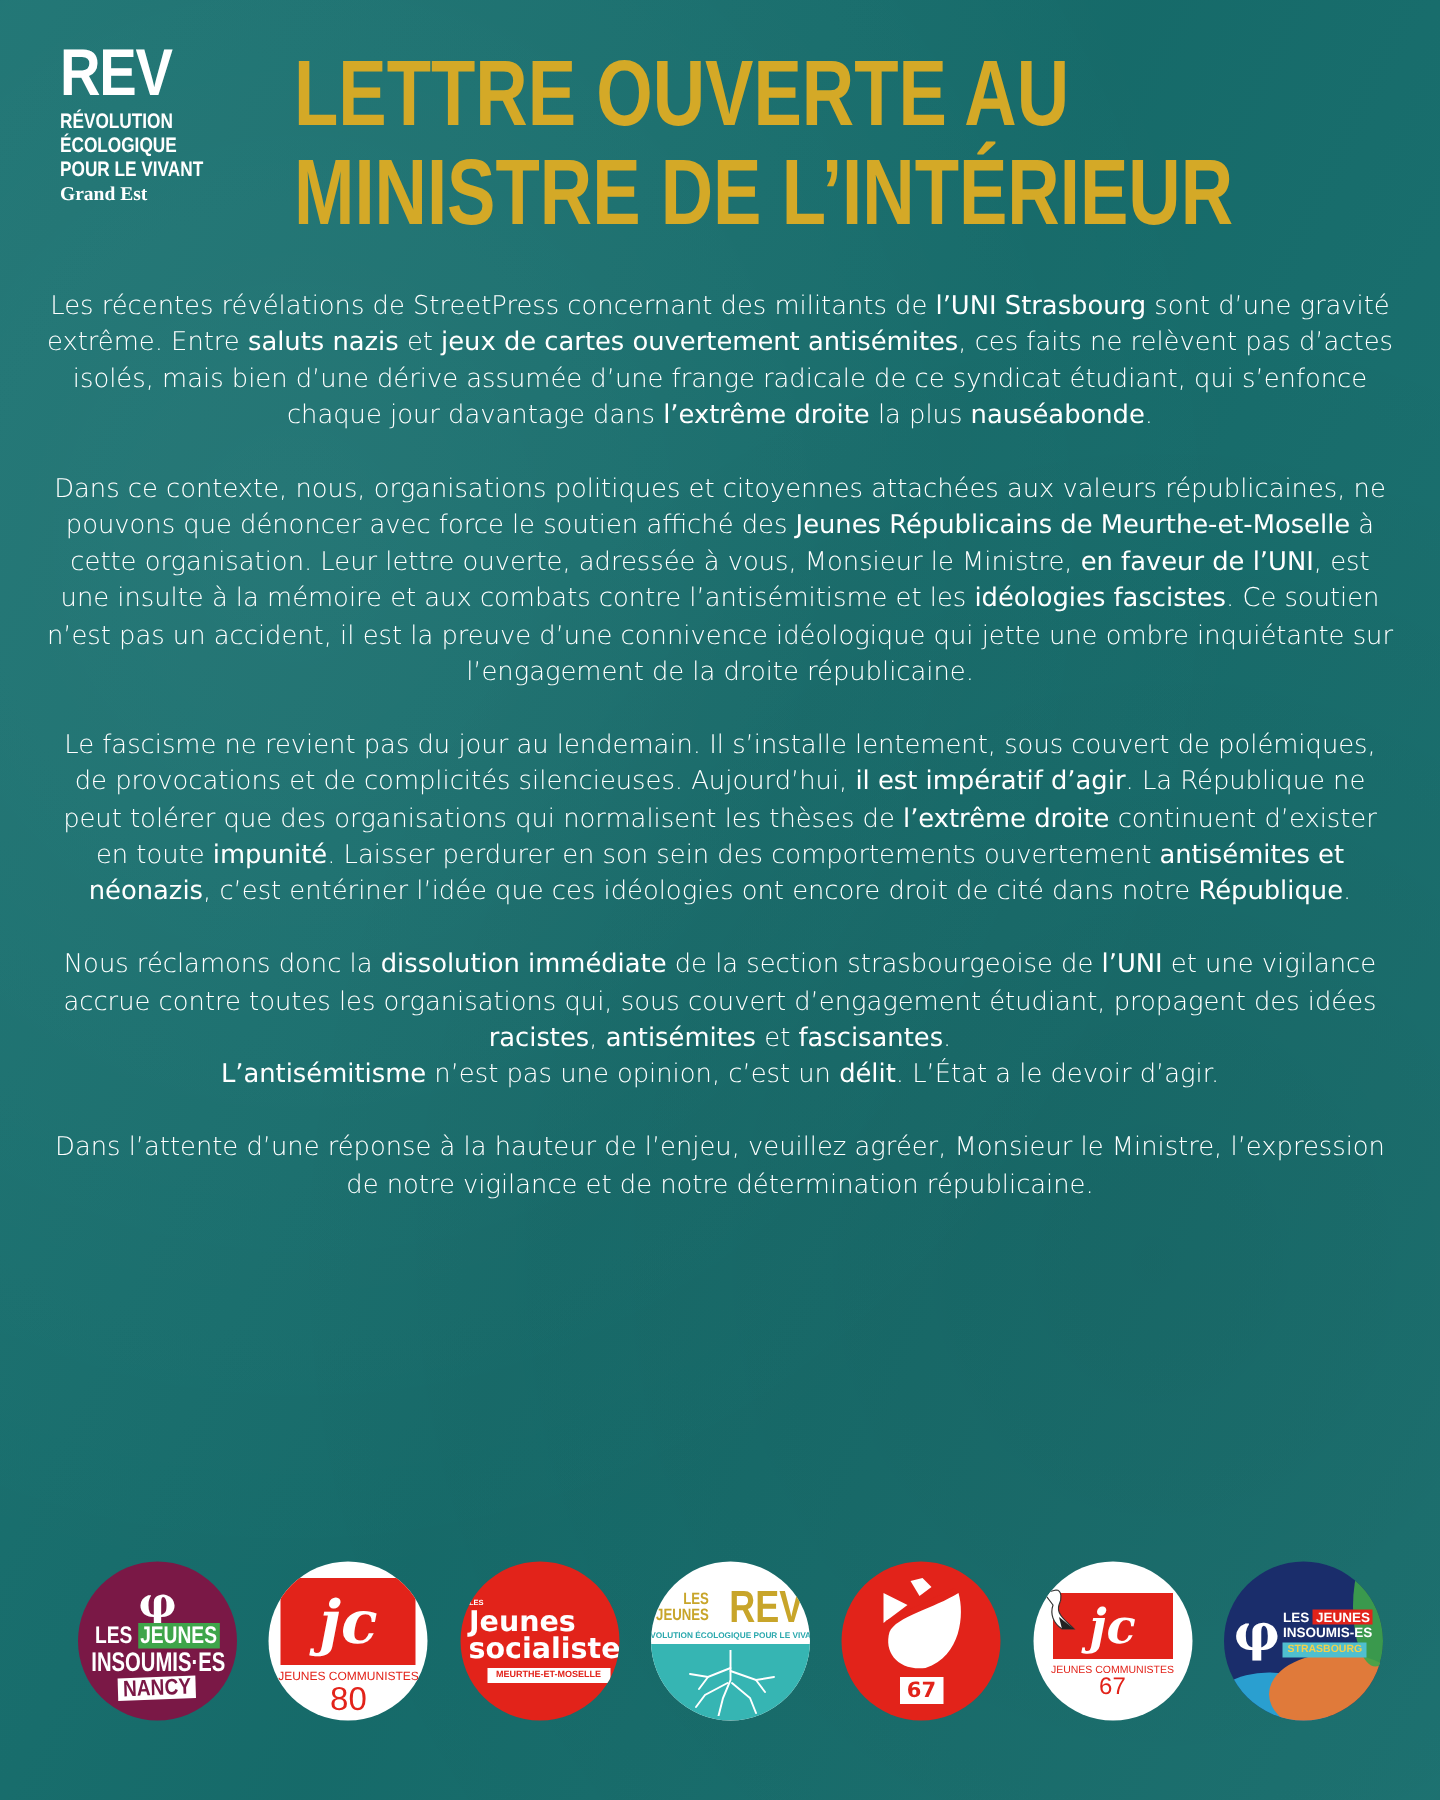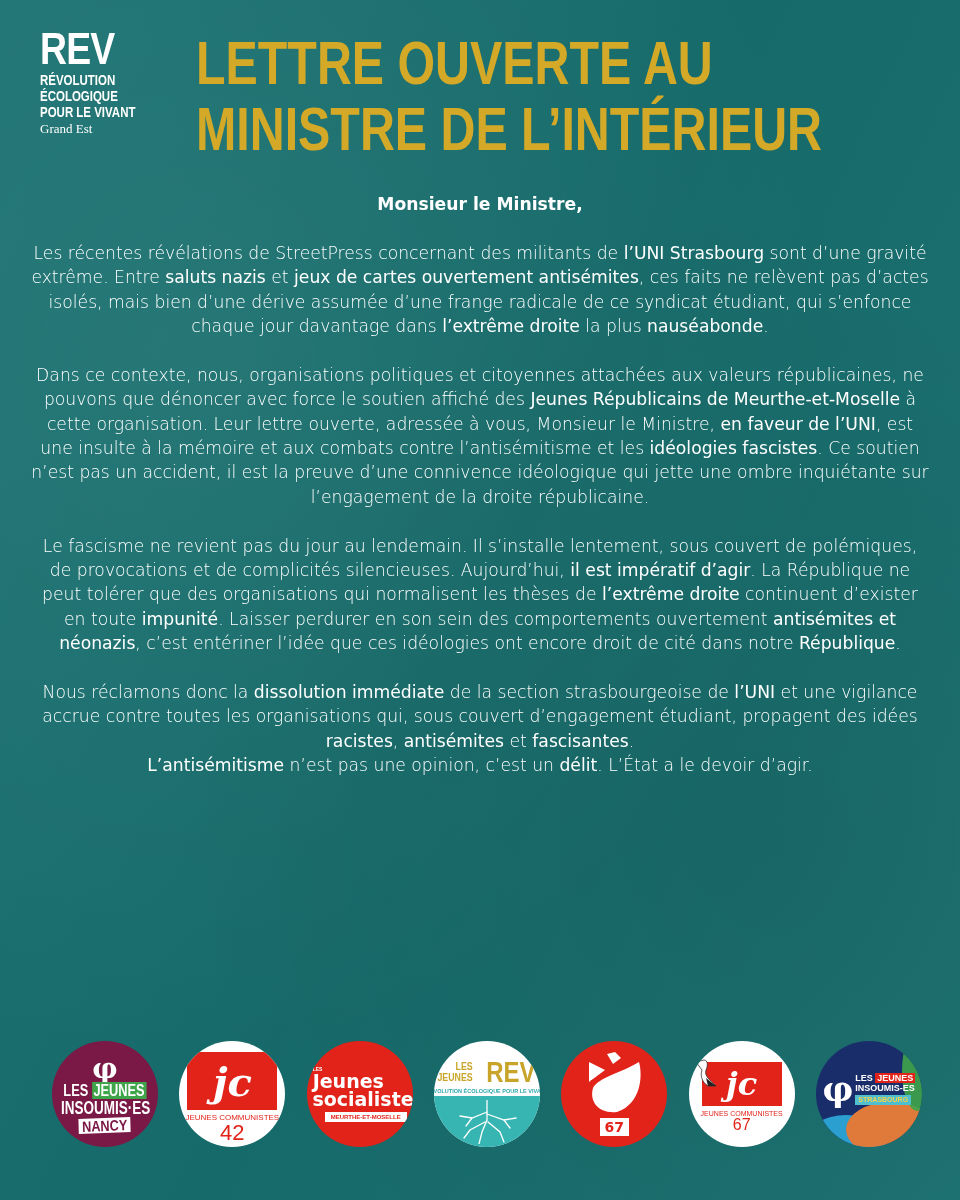--- a/index.html
+++ b/index.html
@@ -22,21 +22,21 @@
       font-family: "Liberation Sans", sans-serif; font-weight: 700;
       font-size: 44px; line-height: 46px; letter-spacing: -1px; color: #fff;
       transform: scaleX(0.85); transform-origin: left;
     }
     .logo-sub {
       font-family: "Liberation Sans", sans-serif; font-weight: 700;
       font-size: 14px; line-height: 16px; color: #fff;
       transform: scaleX(0.82); transform-origin: left; white-space: nowrap;
     }
     .logo-region {
-      font-family: "Liberation Serif", serif; font-size: 13px; color: #fff; margin-top: 1px;
+      font-family: "Liberation Serif", serif; font-size: 13px; color: #fff; margin-top: 1px; font-weight: bold;
     }
 
     
     .title {
       position: absolute; left: 196px; top: 30px; width: 600px;
       font-family: "Liberation Sans", sans-serif; font-weight: 700;
       color: #d4a927; font-size: 62px; line-height: 66px; letter-spacing: 0px;
       transform: scaleX(0.78); transform-origin: left;
       white-space: nowrap;
     }
@@ -118,40 +118,40 @@
     <div class="logo-sub">POUR LE VIVANT</div>
     <div class="logo-region">Grand Est</div>
   </div>
 
   <div class="title">
     <div>LETTRE OUVERTE AU</div>
     <div>MINISTRE DE L’INTÉRIEUR</div>
   </div>
 
   <div class="letter">
-    <p class="salutation">Monsieur le Ministre,</p>
     <p><span>Les récentes révélations de StreetPress concernant des militants de </span><b>l’UNI Strasbourg</b><span> sont d’une gravité extrême. Entre </span><b>saluts nazis</b><span> et </span><b>jeux de cartes ouvertement antisémites</b><span>, ces faits ne relèvent pas d’actes isolés, mais bien d’une dérive assumée d’une frange radicale de ce syndicat étudiant, qui s’enfonce chaque jour davantage dans </span><b>l’extrême droite</b><span> la plus </span><b>nauséabonde</b><span>.</span></p>
     <p><span>Dans ce contexte, nous, organisations politiques et citoyennes attachées aux valeurs républicaines, ne pouvons que dénoncer avec force le soutien affiché des </span><b>Jeunes Républicains de Meurthe-et-Moselle</b><span> à cette organisation. Leur lettre ouverte, adressée à vous, Monsieur le Ministre, </span><b>en faveur de l’UNI</b><span>, est une insulte à la mémoire et aux combats contre l’antisémitisme et les </span><b>idéologies fascistes</b><span>. Ce soutien n’est pas un accident, il est la preuve d’une connivence idéologique qui jette une ombre inquiétante sur l’engagement de la droite républicaine.</span></p>
     <p><span>Le fascisme ne revient pas du jour au lendemain. Il s’installe lentement, sous couvert de polémiques, de provocations et de complicités silencieuses. Aujourd’hui, </span><b>il est impératif d’agir</b><span>. La République ne peut tolérer que des organisations qui normalisent les thèses de </span><b>l’extrême droite</b><span> continuent d’exister en toute </span><b>impunité</b><span>. Laisser perdurer en son sein des comportements ouvertement </span><b>antisémites et néonazis</b><span>, c’est entériner l’idée que ces idéologies ont encore droit de cité dans notre </span><b>République</b><span>.</span></p>
     <p><span>Nous réclamons donc la </span><b>dissolution immédiate</b><span> de la section strasbourgeoise de </span><b>l’UNI</b><span> et une vigilance accrue contre toutes les organisations qui, sous couvert d’engagement étudiant, propagent des idées </span><b>racistes</b><span>, </span><b>antisémites</b><span> et </span><b>fascisantes</b><span>.</span><br><b>L’antisémitisme</b><span> n’est pas une opinion, c’est un </span><b>délit</b><span>. L’État a le devoir d’agir.</span></p>
+    <p><span>Dans l’attente d’une réponse à la hauteur de l’enjeu, veuillez agréer, Monsieur le Ministre, l’expression de notre vigilance et de notre détermination républicaine.</span></p>
   </div>
 
   <div class="logos">
 
     <div class="badge b1">
       <div class="phi">φ</div>
       <div class="l1"><span>LES</span> <span class="hl">JEUNES</span></div>
       <div class="l2">INSOUMIS·ES</div>
       <div class="l3">NANCY</div>
     </div>
 
     <div class="badge b2">
       <div class="box">jc</div>
       <div class="small">JEUNES COMMUNISTES</div>
-      <div class="num">42</div>
+      <div class="num">80</div>
     </div>
 
     <div class="badge b3">
       <div class="l0">LES</div>
       <div class="l1">Jeunes</div>
       <div class="l2">socialistes</div>
       <div class="l3">MEURTHE-ET-MOSELLE</div>
     </div>
 
     <div class="badge b4">

